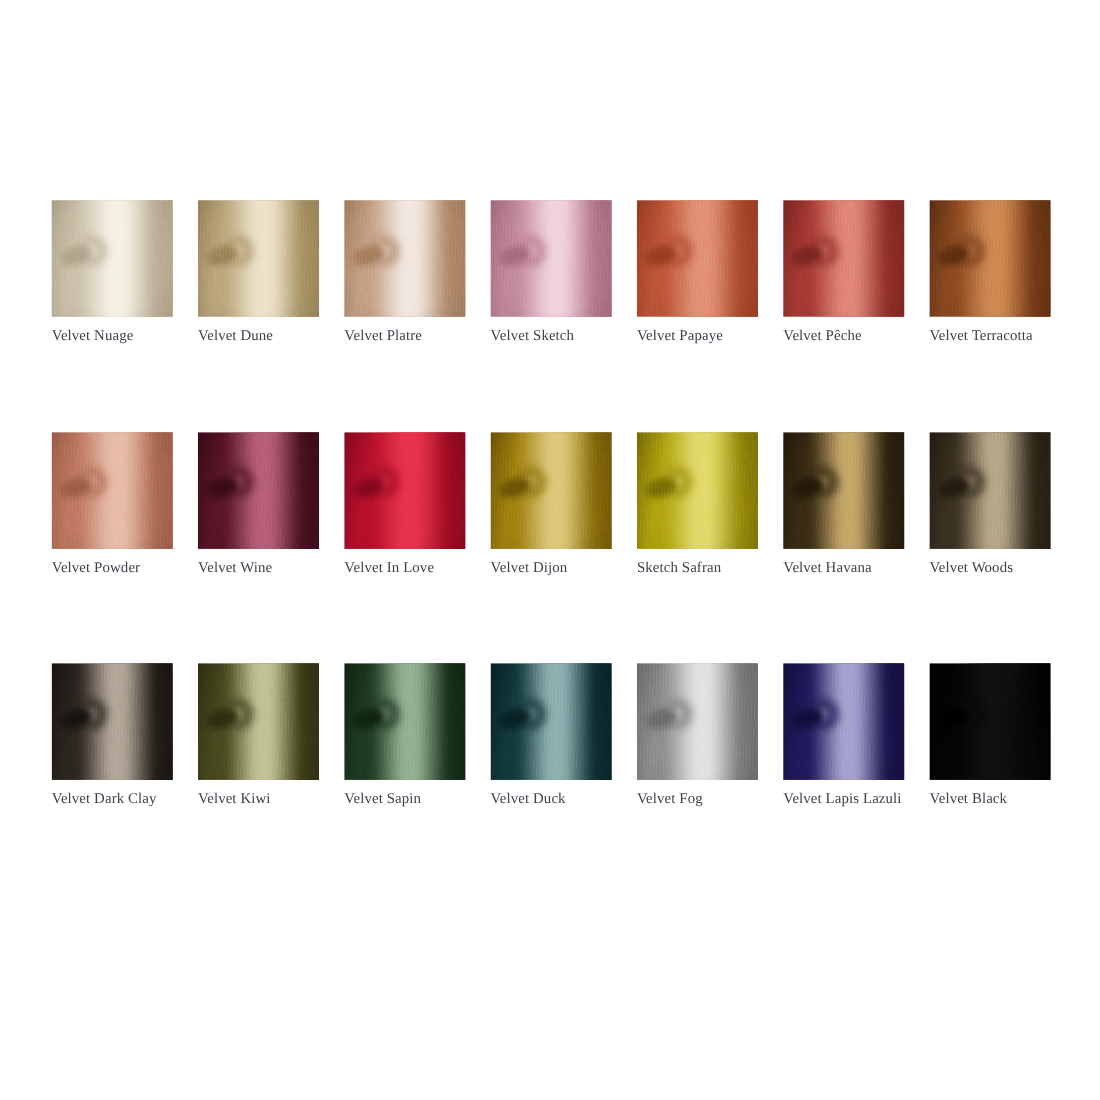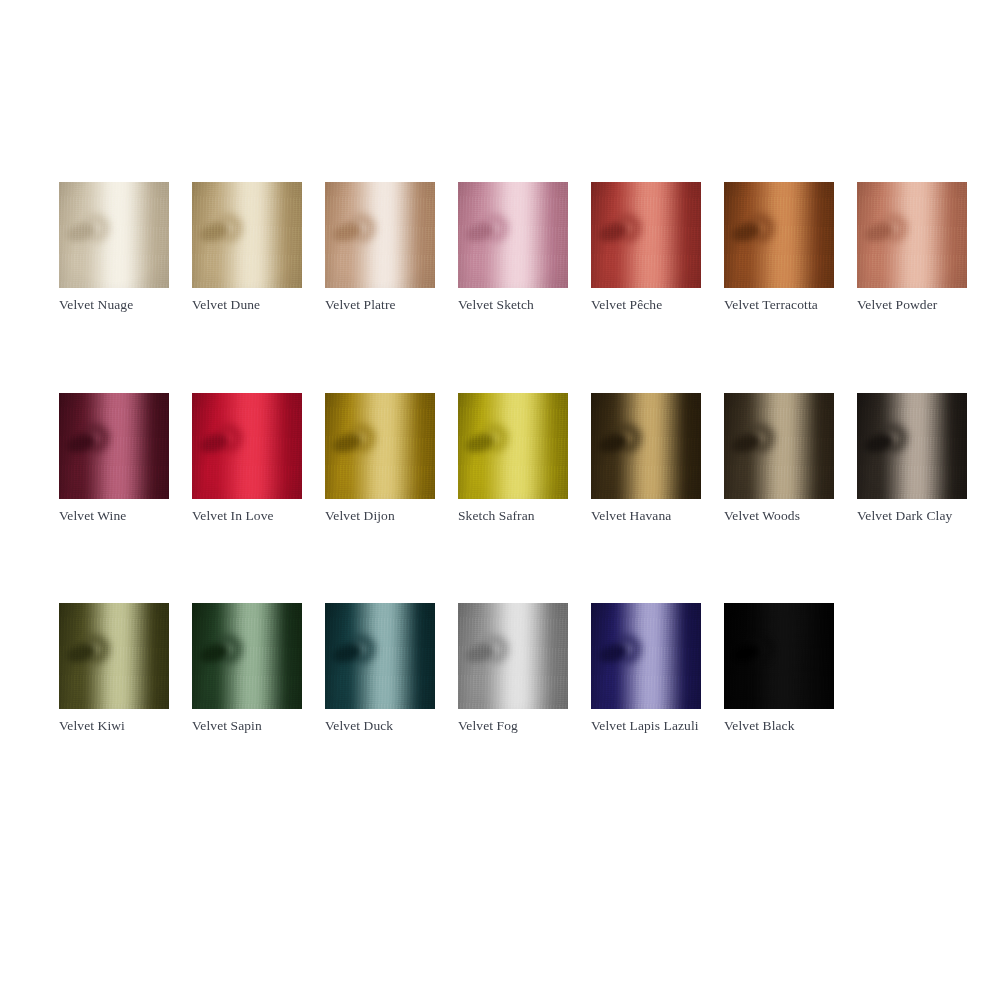--- a/index.html
+++ b/index.html
@@ -32,21 +32,20 @@
     grid-template-columns: repeat(7, 110px);
     column-gap: 23px;
     row-gap: 79px;
     justify-content: start;
     align-content: start;
   }
 
   .swatch-cell {
     width: 110px;
     position: relative;
-    margin-left: 12px;
   }
 
   
   .swatch-chip {
     position: relative;
     width: 110px;
     height: 106px;
     overflow: hidden;
     background: #cccccc;
   }
@@ -177,20 +176,32 @@
           <div class="chip-highlight" style="background: linear-gradient(95deg, rgba(0, 0, 0, 0) 30%, rgb(240, 211, 219) 48%, rgb(240, 211, 219) 58%, rgba(0, 0, 0, 0) 76%); filter: blur(4px);"></div>
           <div class="chip-crease" style="background: radial-gradient(closest-side at 70% 45%, rgb(240, 211, 219) 0%, rgb(184, 123, 144) 58%, rgba(0, 0, 0, 0) 100%); filter: blur(4px);"></div>
           <div class="chip-crease-shadow" style="background: rgb(169, 109, 128);"></div>
           <div class="chip-grain"></div>
           <div class="chip-vignette"></div>
         </div>
         <div class="swatch-label">Velvet Sketch</div>
       </div>
       <div class="swatch-cell">
         <div class="swatch-chip">
+          <div class="chip-base" style="background: linear-gradient(100deg, rgb(156, 61, 36) 0%, rgb(191, 86, 55) 22%, rgb(191, 86, 55) 58%, rgb(156, 61, 36) 100%);"></div>
+          <div class="chip-fold-right" style="background: linear-gradient(90deg, rgba(0, 0, 0, 0) 0%, rgb(174, 74, 45) 45%, rgb(156, 61, 36) 100%); filter: blur(5px);"></div>
+          <div class="chip-highlight" style="background: linear-gradient(95deg, rgba(0, 0, 0, 0) 30%, rgb(226, 146, 119) 48%, rgb(226, 146, 119) 58%, rgba(0, 0, 0, 0) 76%); filter: blur(4px);"></div>
+          <div class="chip-crease" style="background: radial-gradient(closest-side at 70% 45%, rgb(226, 146, 119) 0%, rgb(174, 74, 45) 58%, rgba(0, 0, 0, 0) 100%); filter: blur(4px);"></div>
+          <div class="chip-crease-shadow" style="background: rgb(156, 61, 36);"></div>
+          <div class="chip-grain"></div>
+          <div class="chip-vignette"></div>
+        </div>
+        <div class="swatch-label">Velvet Papaye</div>
+      </div>
+      <div class="swatch-cell">
+        <div class="swatch-chip">
           <div class="chip-base" style="background: linear-gradient(100deg, rgb(127, 38, 34) 0%, rgb(169, 58, 52) 22%, rgb(169, 58, 52) 58%, rgb(127, 38, 34) 100%);"></div>
           <div class="chip-fold-right" style="background: linear-gradient(90deg, rgba(0, 0, 0, 0) 0%, rgb(149, 48, 42) 45%, rgb(127, 38, 34) 100%); filter: blur(5px);"></div>
           <div class="chip-highlight" style="background: linear-gradient(95deg, rgba(0, 0, 0, 0) 30%, rgb(224, 136, 120) 48%, rgb(224, 136, 120) 58%, rgba(0, 0, 0, 0) 76%); filter: blur(4px);"></div>
           <div class="chip-crease" style="background: radial-gradient(closest-side at 70% 45%, rgb(224, 136, 120) 0%, rgb(149, 48, 42) 58%, rgba(0, 0, 0, 0) 100%); filter: blur(4px);"></div>
           <div class="chip-crease-shadow" style="background: rgb(127, 38, 34);"></div>
           <div class="chip-grain"></div>
           <div class="chip-vignette"></div>
         </div>
         <div class="swatch-label">Velvet Pêche</div>
       </div>

